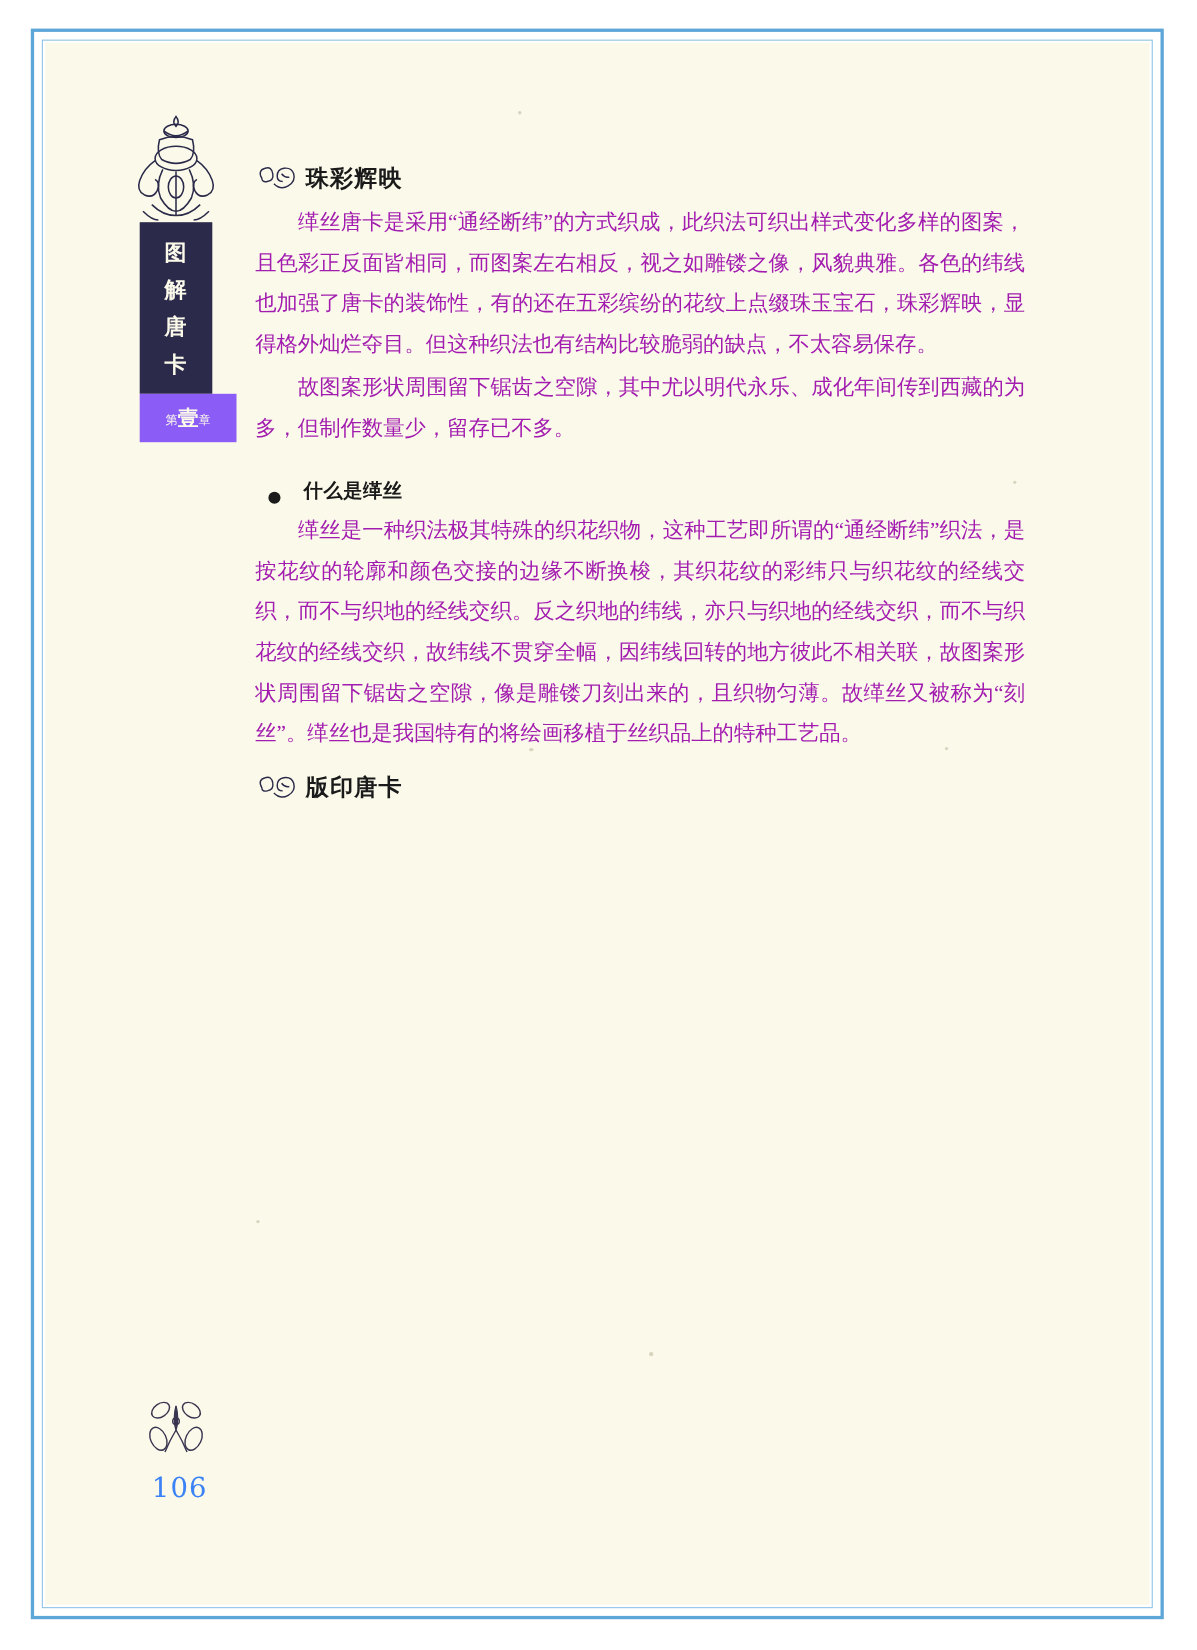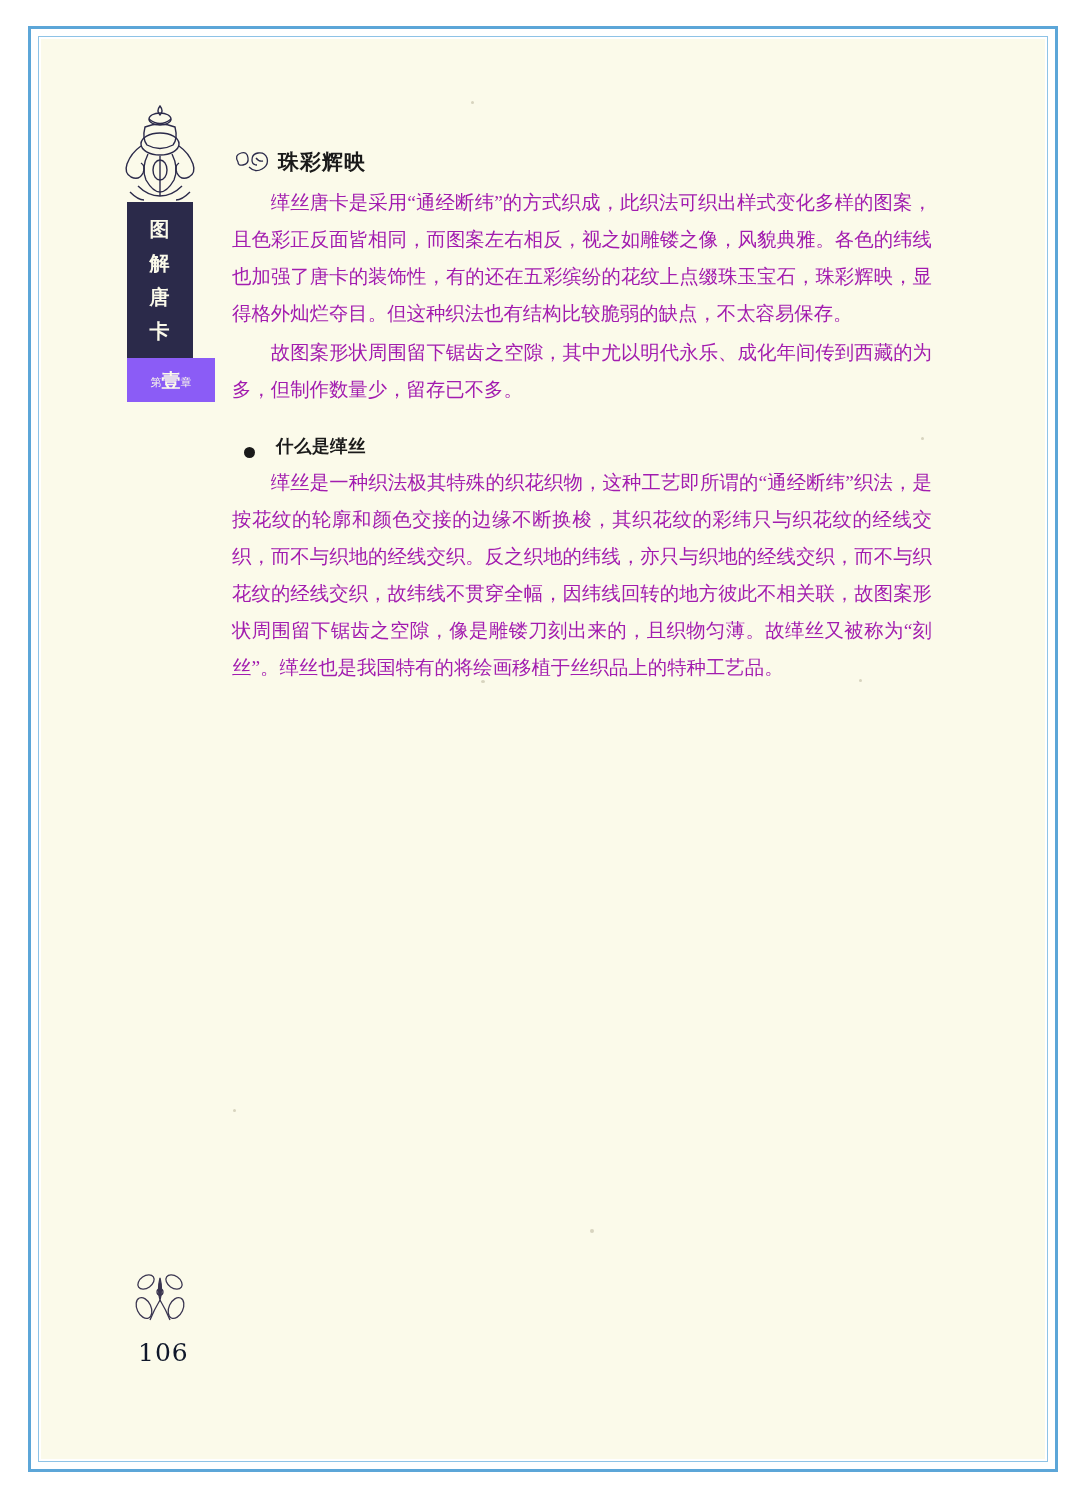--- a/index.html
+++ b/index.html
@@ -158,21 +158,21 @@
     top: 1268px;
     width: 66px;
     height: 58px;
   }
   .page-number {
     position: absolute;
     left: 138px;
     top: 1338px;
     font-family: "DejaVu Serif", serif;
     font-size: 25px;
-    color: #0f172a;
+    color: #3b82f6;
     letter-spacing: 1px;
   }
 
   
   .speck {
     position: absolute;
     background: #b9b59a;
     border-radius: 50%;
     opacity: .55;
   }
@@ -242,20 +242,30 @@
     <p class="body">故图案形状周围留下锯齿之空隙，其中尤以明代永乐、成化年间传到西藏的为多，但制作数量少，留存已不多。</p>
 
     <div class="sub-head">
       <span class="bullet"></span>
       <span class="sub-title">什么是缂丝</span>
     </div>
     <p class="body">缂丝是一种织法极其特殊的织花织物，这种工艺即所谓的“通经断纬”织法，是按花纹的轮廓和颜色交接的边缘不断换梭，其织花纹的彩纬只与织花纹的经线交织，而不与织地的经线交织。反之织地的纬线，亦只与织地的经线交织，而不与织花纹的经线交织，故纬线不贯穿全幅，因纬线回转的地方彼此不相关联，故图案形状周围留下锯齿之空隙，像是雕镂刀刻出来的，且织物匀薄。故缂丝又被称为“刻丝”。缂丝也是我国特有的将绘画移植于丝织品上的特种工艺品。</p>
 
     <div class="block-gap"></div>
 
+    <div class="section-head">
+      <svg class="glyph" viewBox="0 0 40 26">
+        <g fill="none" stroke="#2b2a4a" stroke-width="1.3">
+          <path d="M6 13 q-4-7 3-9 q6-2 7 5 q1 6 -5 7 q-5 1 -5 -3z"></path>
+          <path d="M17 18 q6 6 13 2 q7-4 5-11 q-2-6 -9-5 q-6 1 -6 7 q0 5 5 5"></path>
+          <path d="M24 9 q3 4 7 3"></path>
+        </g>
+      </svg>
+      <div class="section-title">版印唐卡</div>
+    </div>
 
   </div>
 
   <svg class="footer-ornament" viewBox="0 0 66 58">
     <g fill="none" stroke="#3a3550" stroke-width="1.3">
       <ellipse cx="18" cy="14" rx="9" ry="6" transform="rotate(-35 18 14)"></ellipse>
       <ellipse cx="46" cy="14" rx="9" ry="6" transform="rotate(35 46 14)"></ellipse>
       <ellipse cx="16" cy="40" rx="7" ry="11" transform="rotate(-25 16 40)"></ellipse>
       <ellipse cx="48" cy="40" rx="7" ry="11" transform="rotate(25 48 40)"></ellipse>
       <path d="M32 10 q-3 12 0 22 q3 -10 0 -22z" fill="#3a3550"></path>

